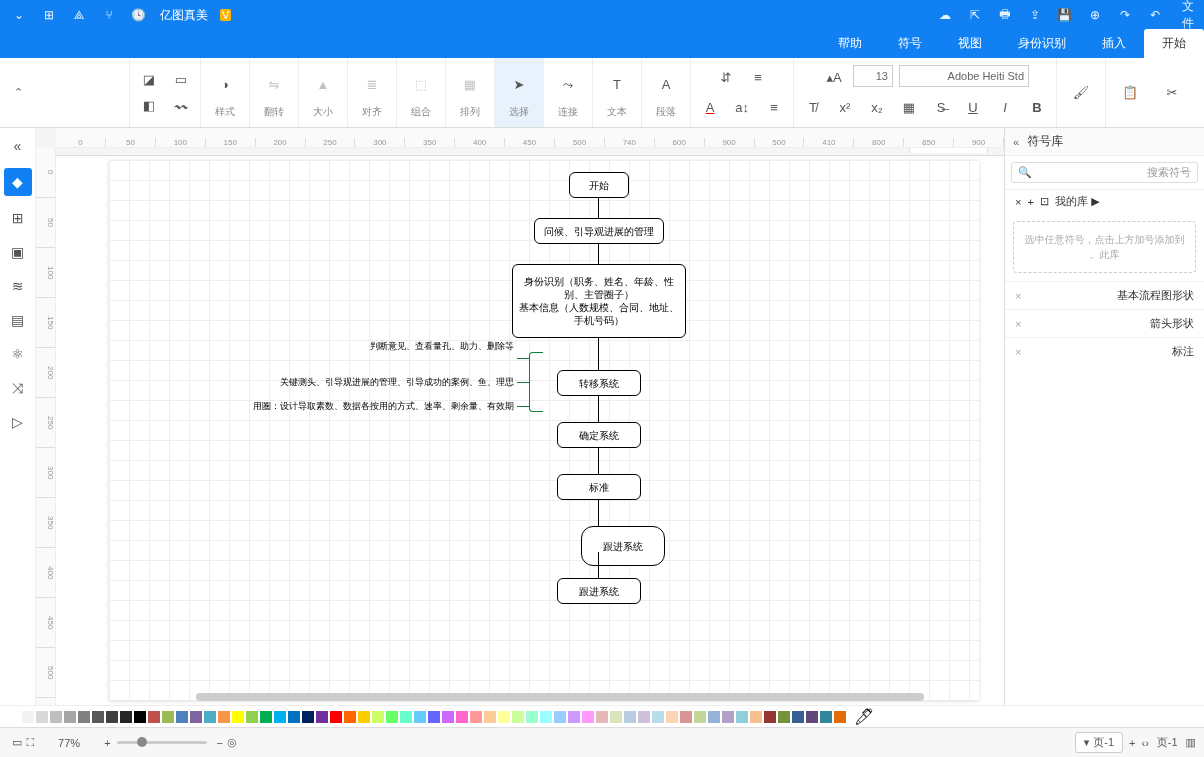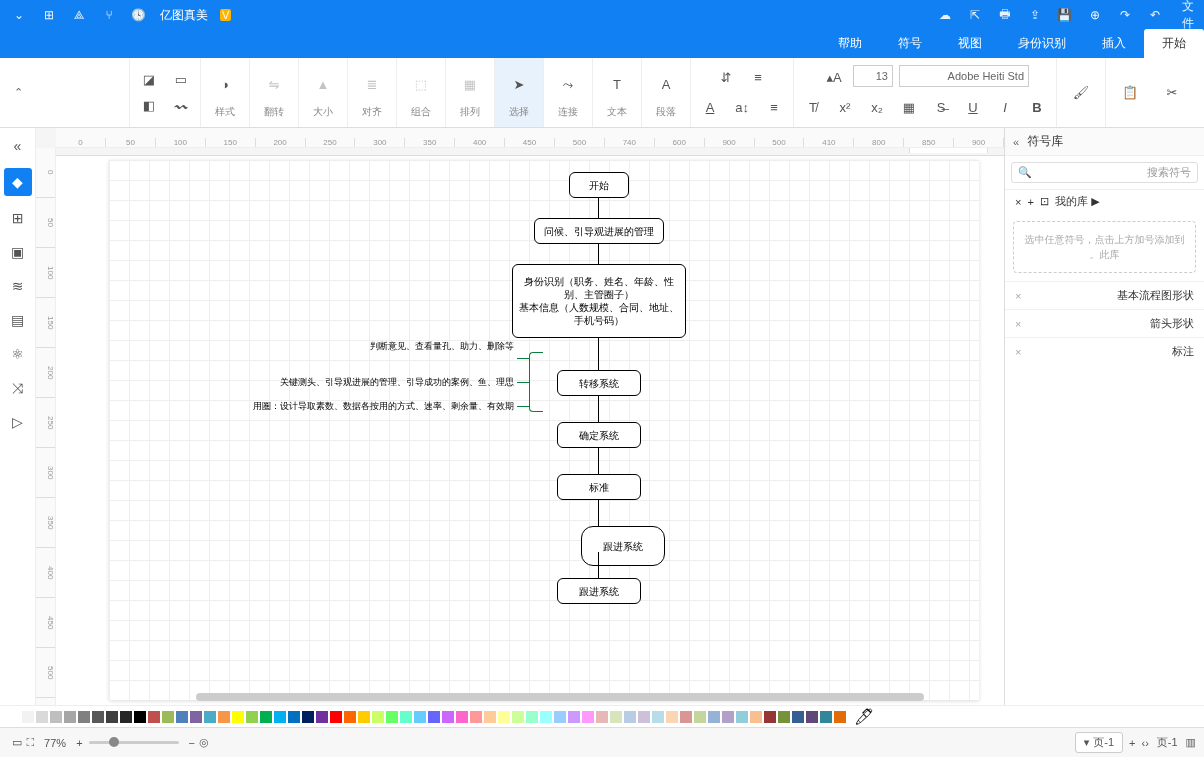--- a/index.html
+++ b/index.html
@@ -382,16 +382,16 @@
       <span>页-1</span>
       <span>▾</span>
     </div>
   <span class="spacer"></span>
   <span>◎</span>
   <span style="margin:0 4px;">−</span>
   <div class="zoomslider">
       <div class="thumb"></div>
     </div>
   <span>+</span>
-  <span style="margin:0 10px;">77%</span>
+  <span style="margin:0 24px;">77%</span>
   <span>⛶</span>
   <span style="margin:0 4px;">▭</span>
 </div>
 
 </body></html>

